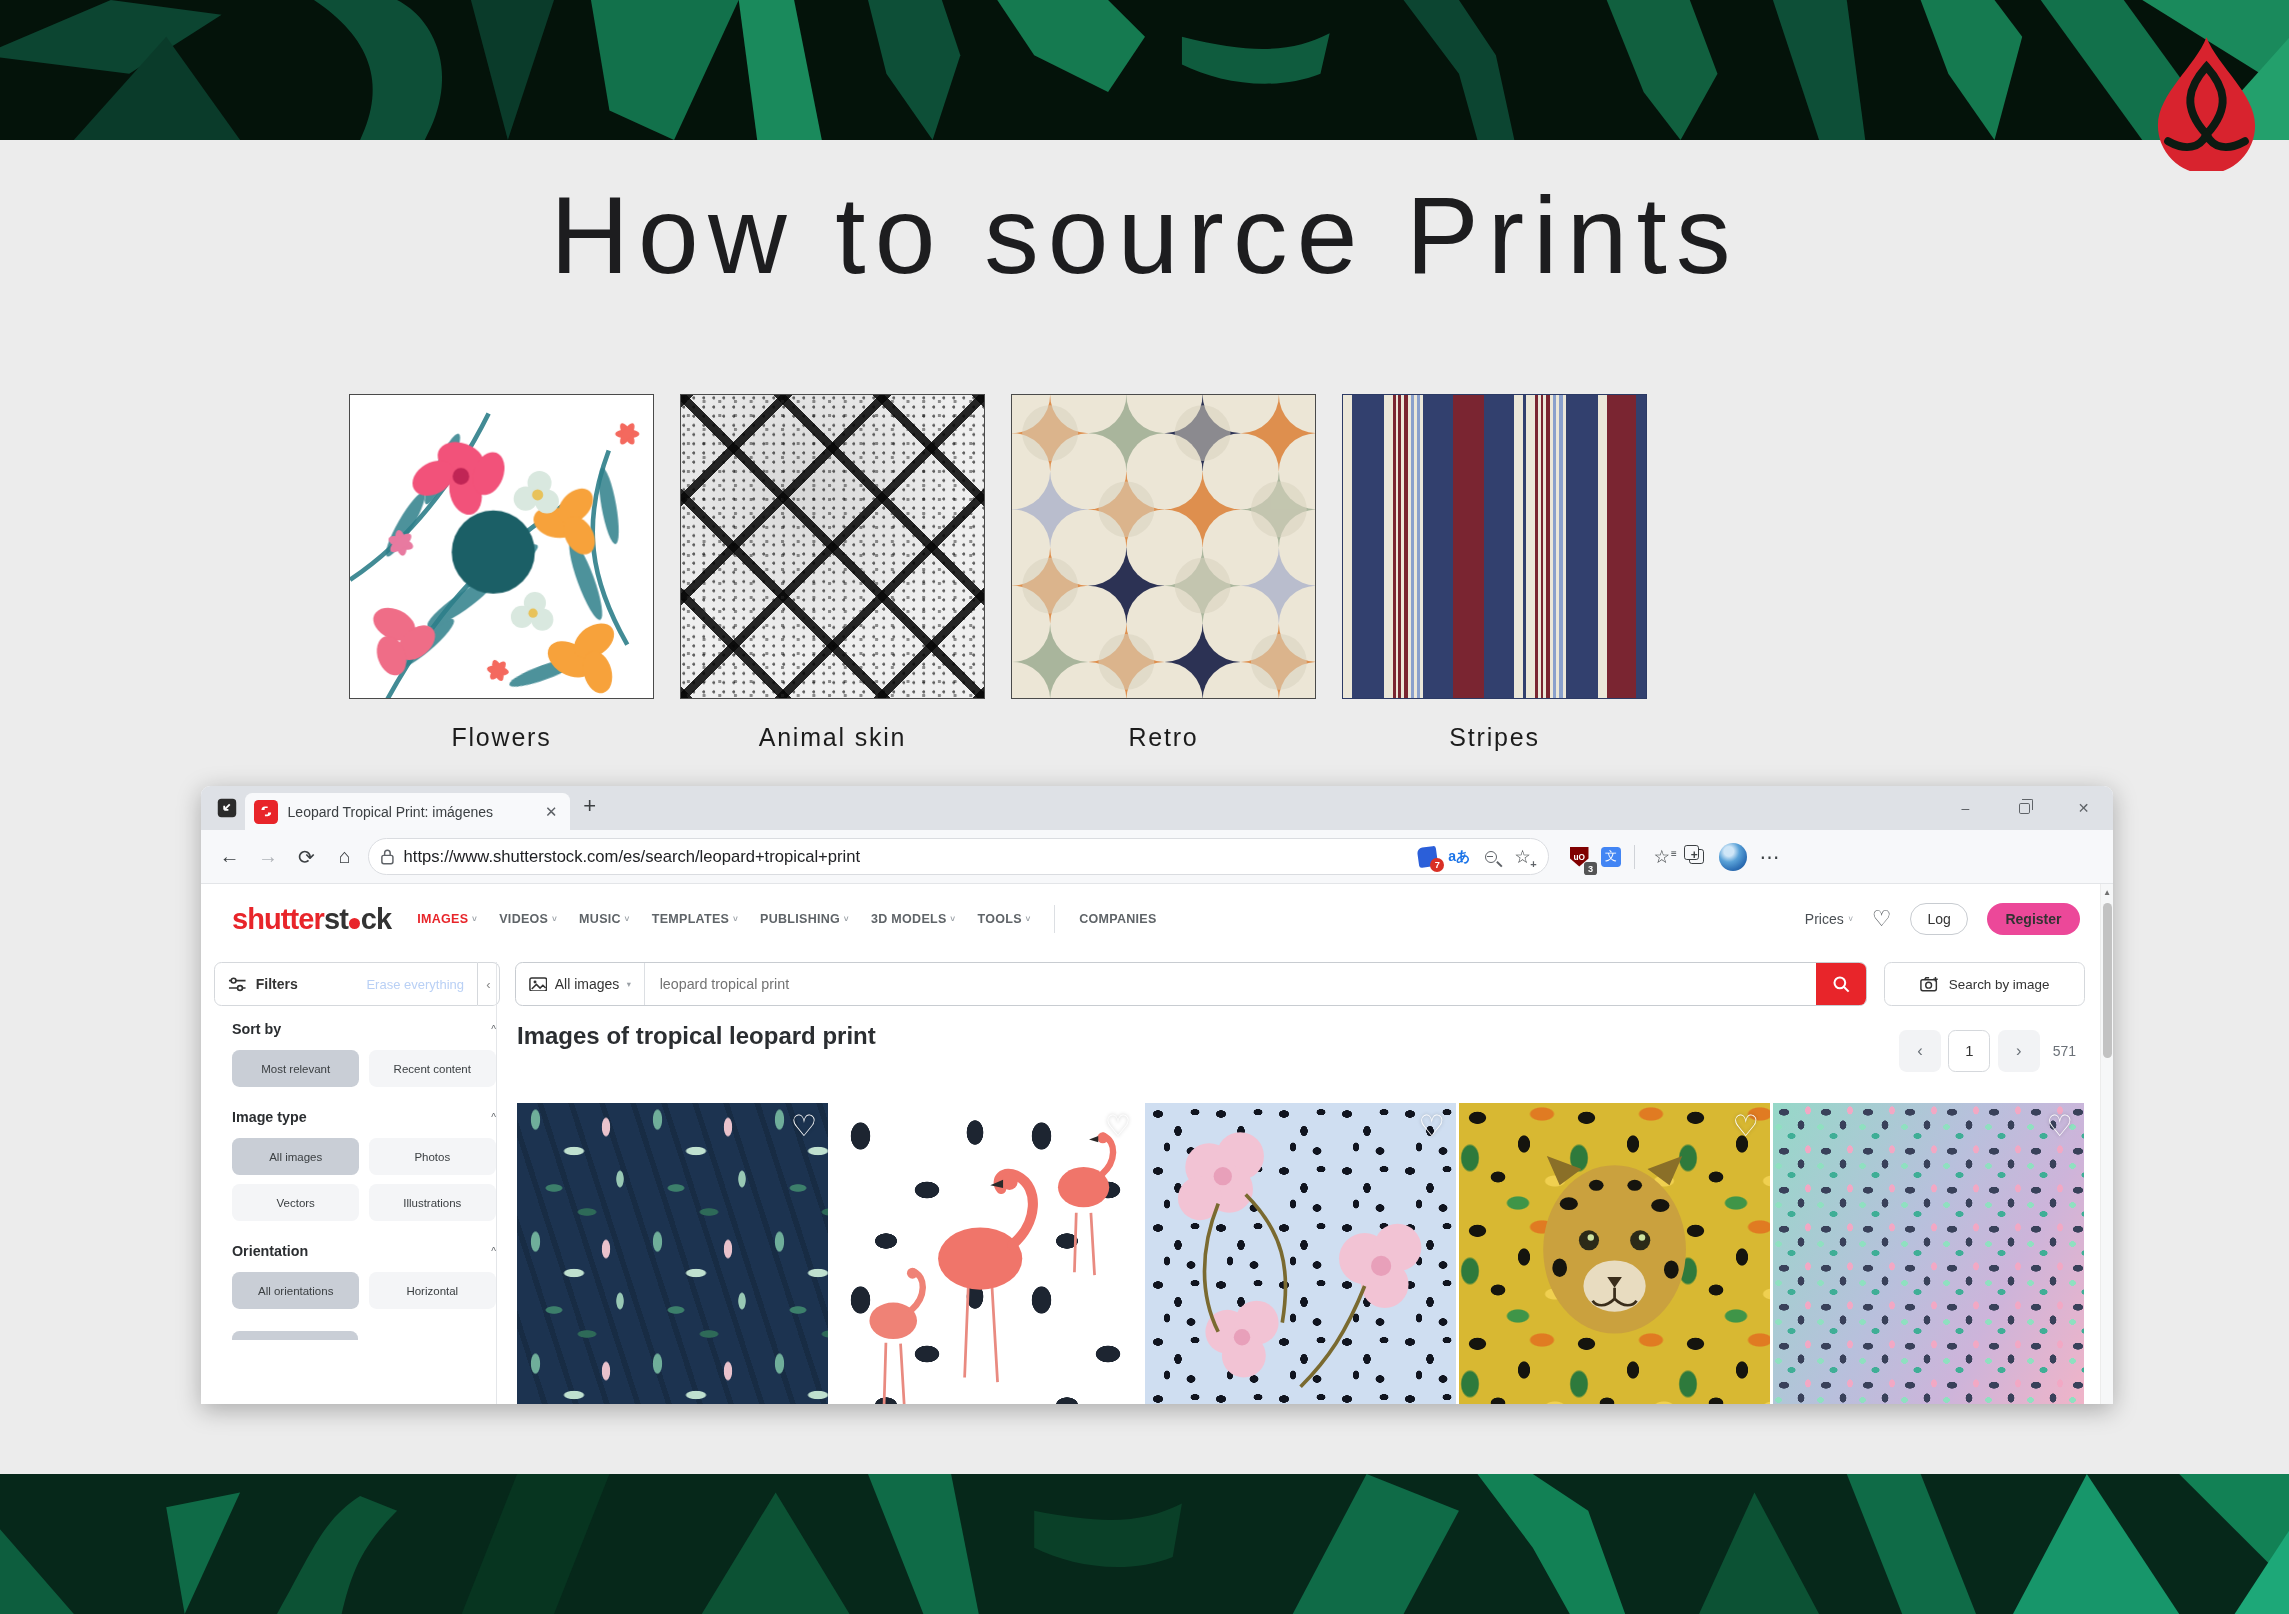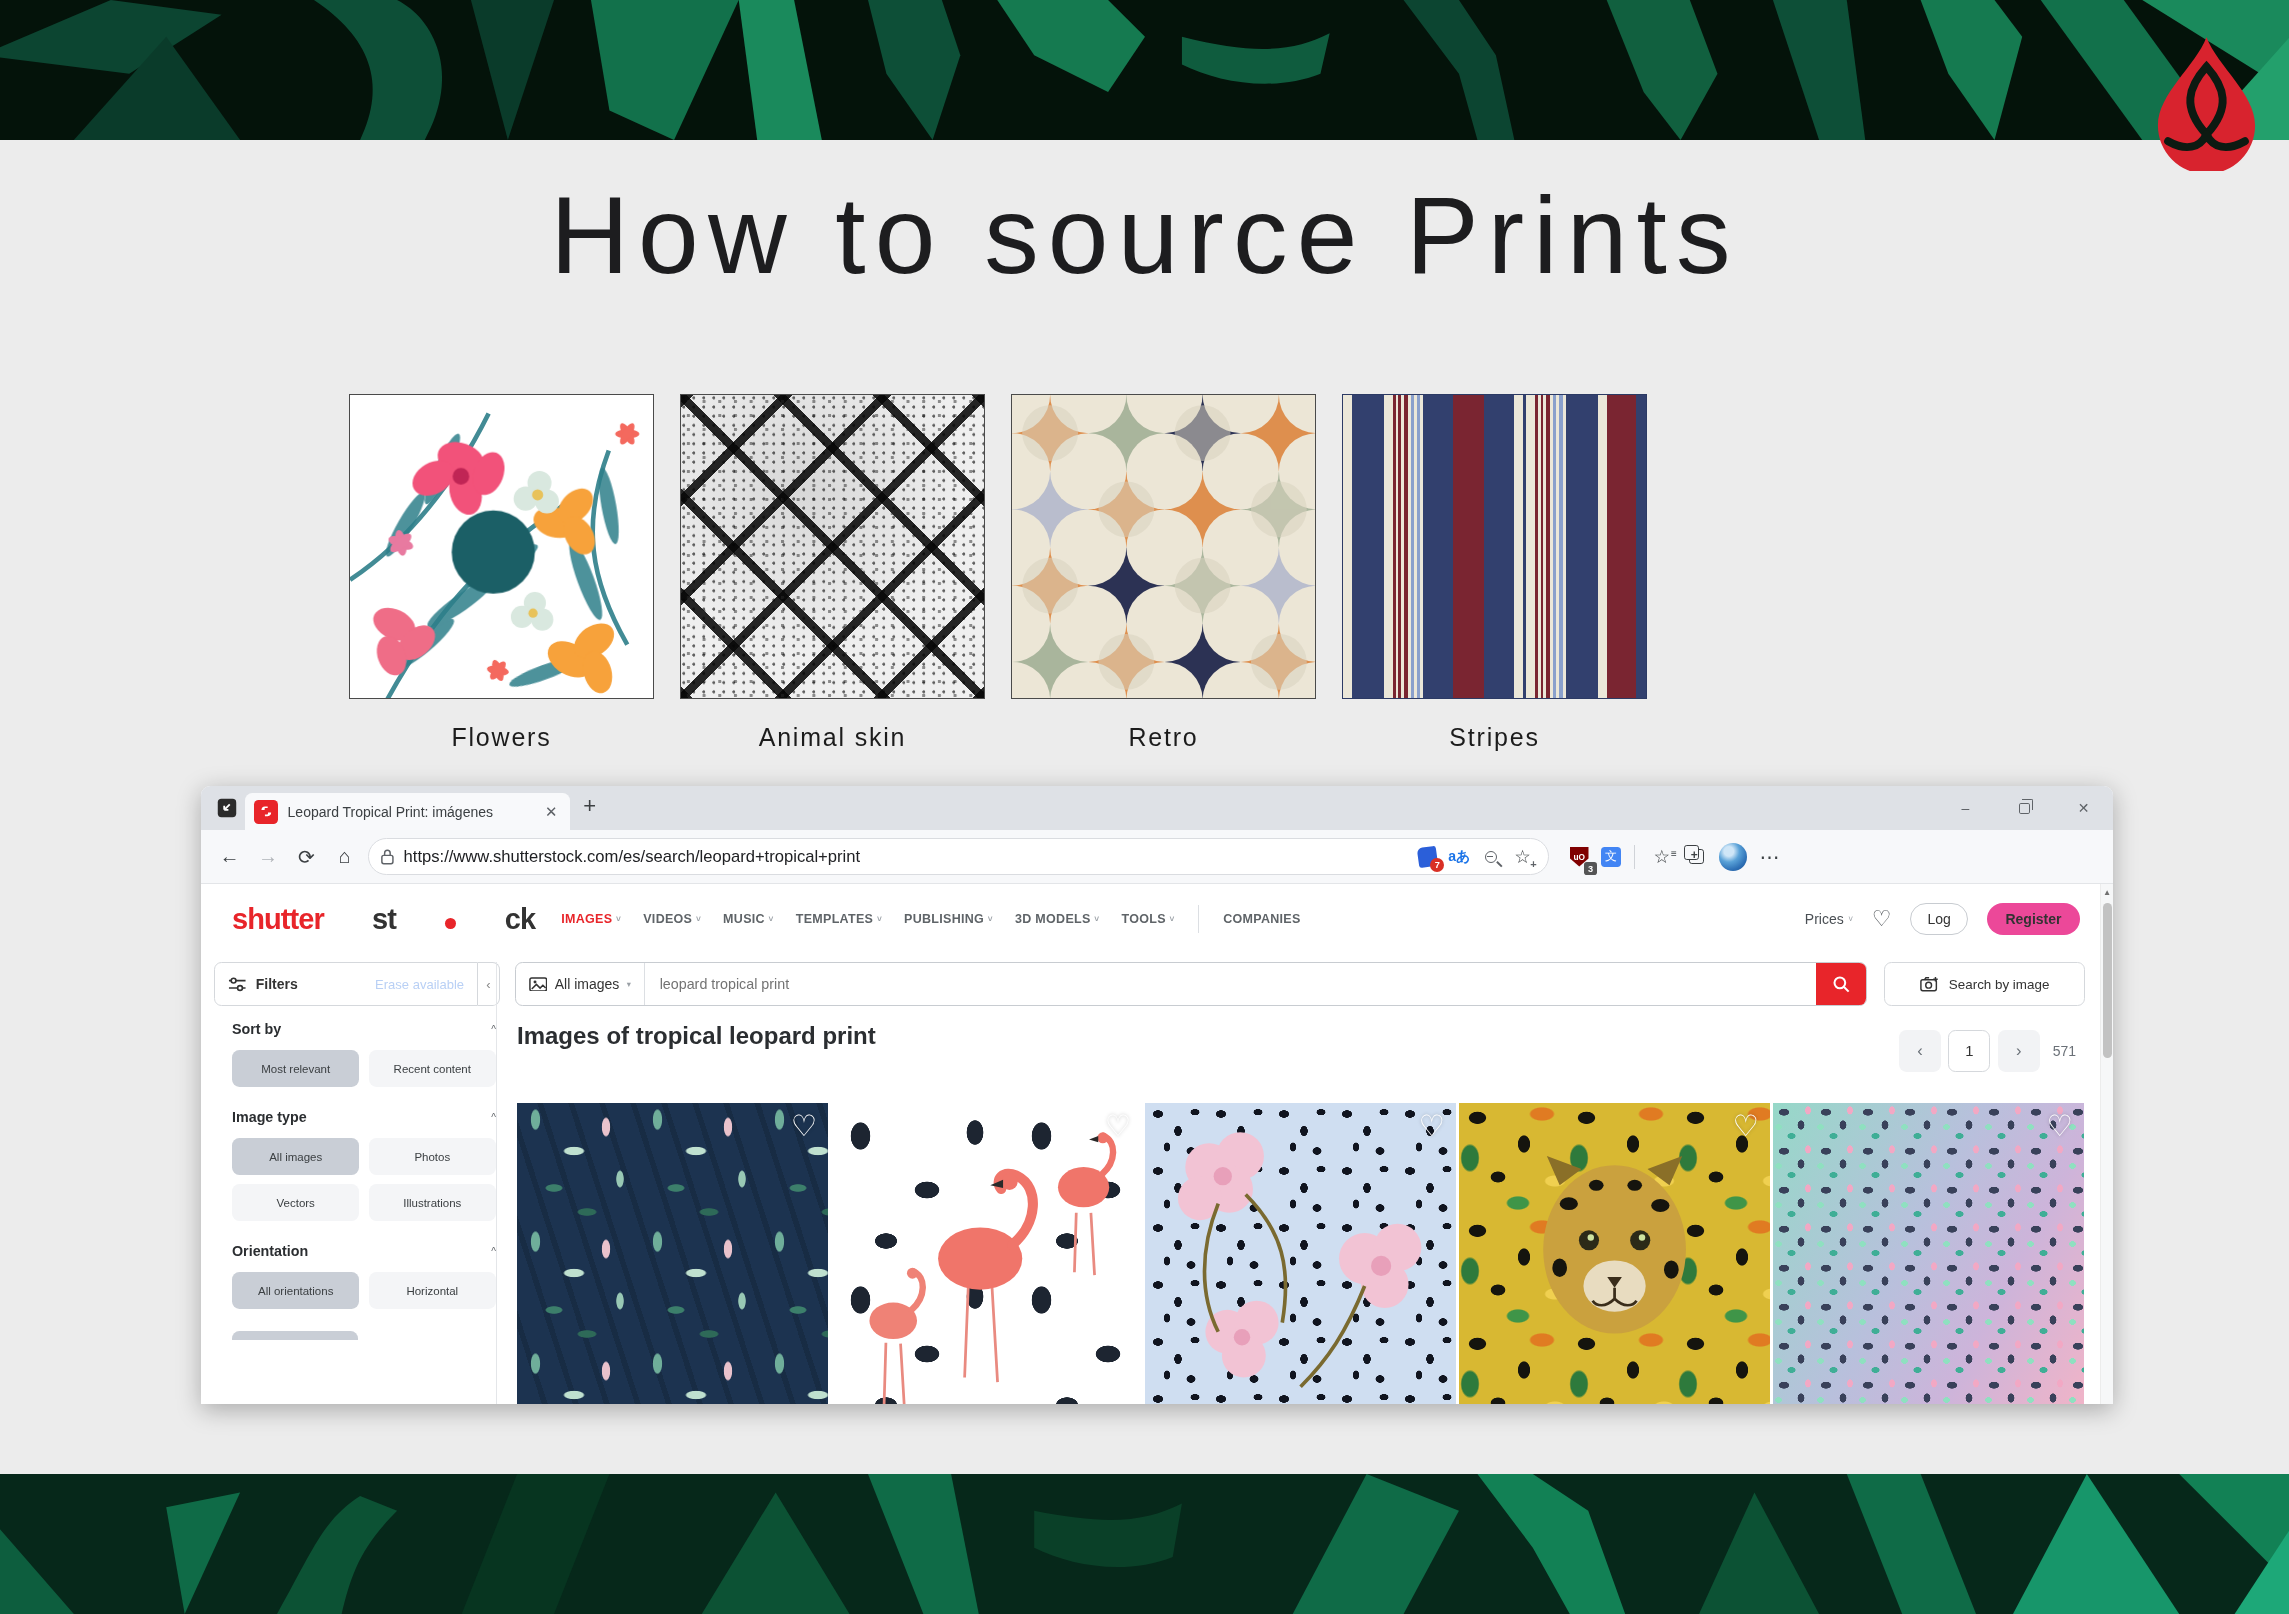--- a/index.html
+++ b/index.html
@@ -95,21 +95,21 @@
   .collections:before { content:""; position:absolute; left:-5.5px; top:-5.5px; width:13px; height:13px; border:1.8px solid #3c4043; border-radius:2.8px; background:#f7f8fa; }
   .collections .plus { position:absolute; font-size:12px; color:#3c4043; left:0.9px; top:-1.8px; font-weight:bold; }
   .avatar { width:28px; height:28px; border-radius:50%; background:radial-gradient(circle at 35% 30%, #cfe6f7 0 18%, #5aa2d8 40%, #2d6fb5 70%, #1b4f8a 100%); margin-left:11px; }
   .dots { font-size:20px; color:#3c4043; margin-left:13px; letter-spacing:0.9px; }
   .tb-right { display:flex; align-items:center; }
 
   
   .page { position:relative; height:521px; background:#fff; }
 
   .ss-header { position:absolute; top:0; left:0; right:13px; height:70px; display:flex; align-items:center; padding:0 20px 0 31px; }
-  .ss-logo { font-size:29px; font-weight:bold; letter-spacing:-0.9px; display:flex; align-items:center;gap:48px; }
+  .ss-logo { font-size:29px; font-weight:bold; letter-spacing:-0.9px; display:flex; align-items:center; }
   .ss-logo .red { color:#e8252a; }
   .ss-logo .dark { color:#333; }
   .ss-logo .dot { width:11px; height:11px; border-radius:50%; background:#e8252a; display:inline-block; margin:9.2px 0.9px 0 0.9px; }
   .ss-nav { display:flex; align-items:center; margin-left:26px; gap:22px; }
   .ss-nav-item { font-size:12.5px; font-weight:bold; color:#5f6468; letter-spacing:0.3px; display:flex; align-items:center; gap:3.7px; }
   .ss-nav-item.active { color:#e8252a; }
   .car { font-size:8.3px; color:#9aa0a6; }
   .hdr-div { width:0.9px; height:28px; background:#dcdfe3; margin:0 1.8px; }
   .ss-hdr-right { margin-left:auto; display:flex; align-items:center; gap:18.5px; }
   .prices { font-size:14px; color:#4a4f54; display:flex; align-items:center; gap:4.6px; }
@@ -518,21 +518,21 @@
 
     <div class="filter-row">
       <div class="filters-box">
         <svg width="18.5" height="16.6" viewBox="0 0 20 18">
           <line x1="1" y1="5" x2="19" y2="5" stroke="#333" stroke-width="1.8"></line>
           <line x1="1" y1="13" x2="19" y2="13" stroke="#333" stroke-width="1.8"></line>
           <circle cx="6" cy="5" r="2.6" fill="#fff" stroke="#333" stroke-width="1.8"></circle>
           <circle cx="13" cy="13" r="2.6" fill="#fff" stroke="#333" stroke-width="1.8"></circle>
         </svg>
         <span class="filters-label">Filters</span>
-        <span class="erase">Erase available</span>
+        <span class="erase">Erase everything</span>
       </div>
       <div class="collapse-btn">‹</div>
 
       <div class="search-bar">
         <div class="cat-sel">
           <svg width="18.5" height="14.8" viewBox="0 0 20 16">
             <rect x="1" y="1" width="18" height="14" rx="2" fill="none" stroke="#333" stroke-width="1.6"></rect>
             <circle cx="6.5" cy="5.5" r="1.6" fill="#333"></circle>
             <path d="M3 13 L8 8 L12 12 L15 9 L18 12" fill="none" stroke="#333" stroke-width="1.6"></path>
           </svg>

